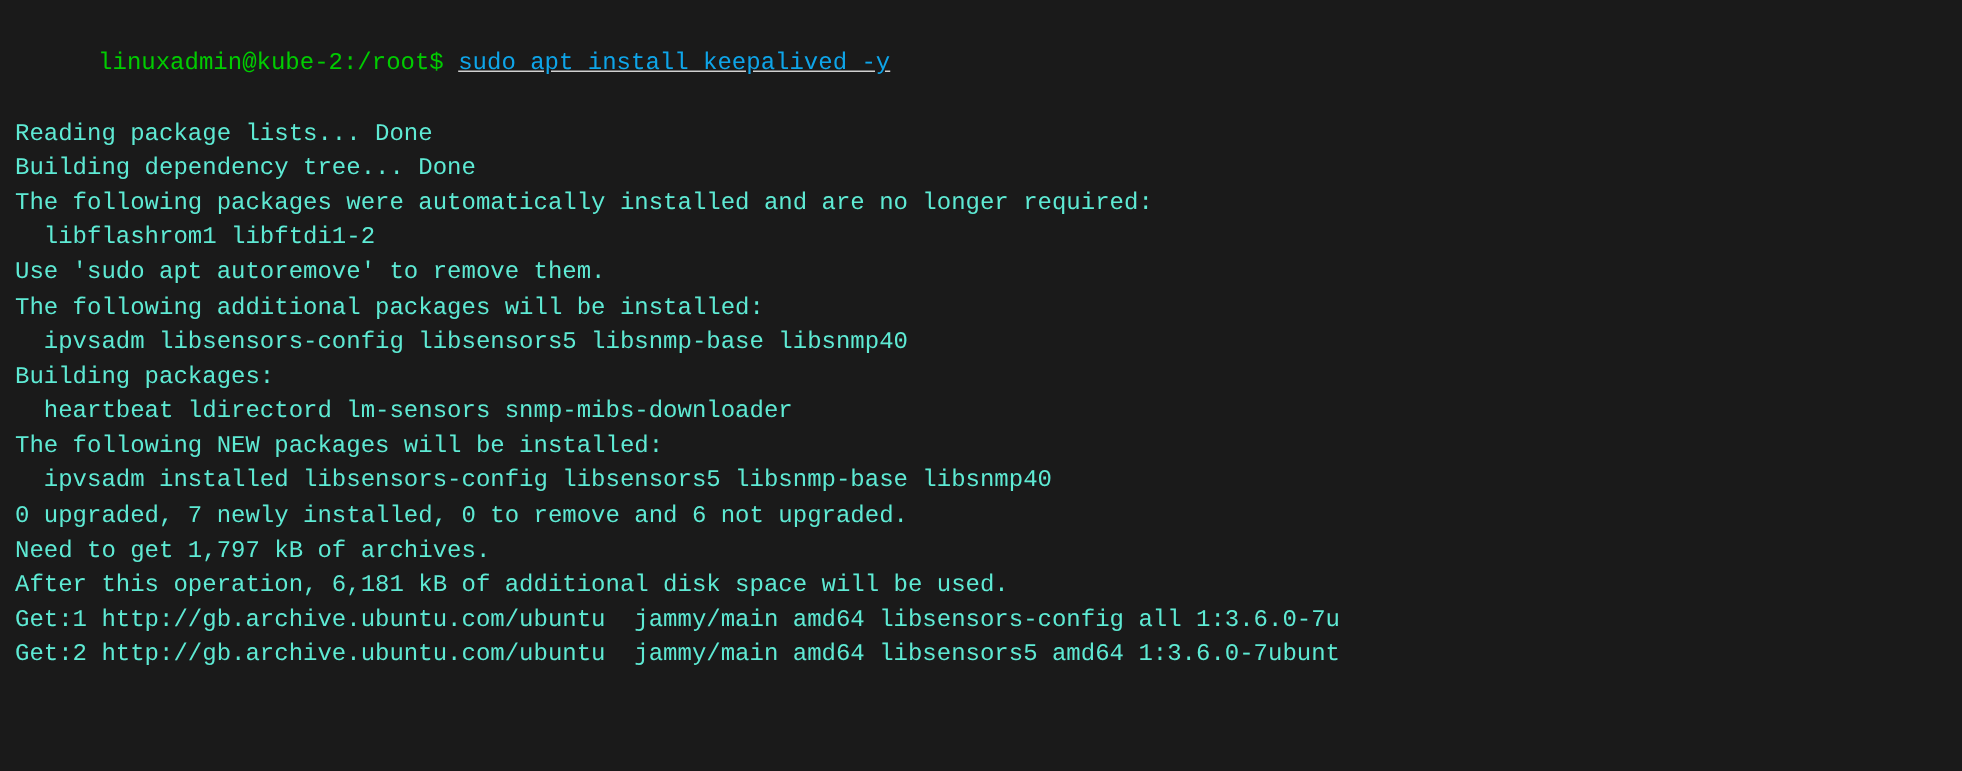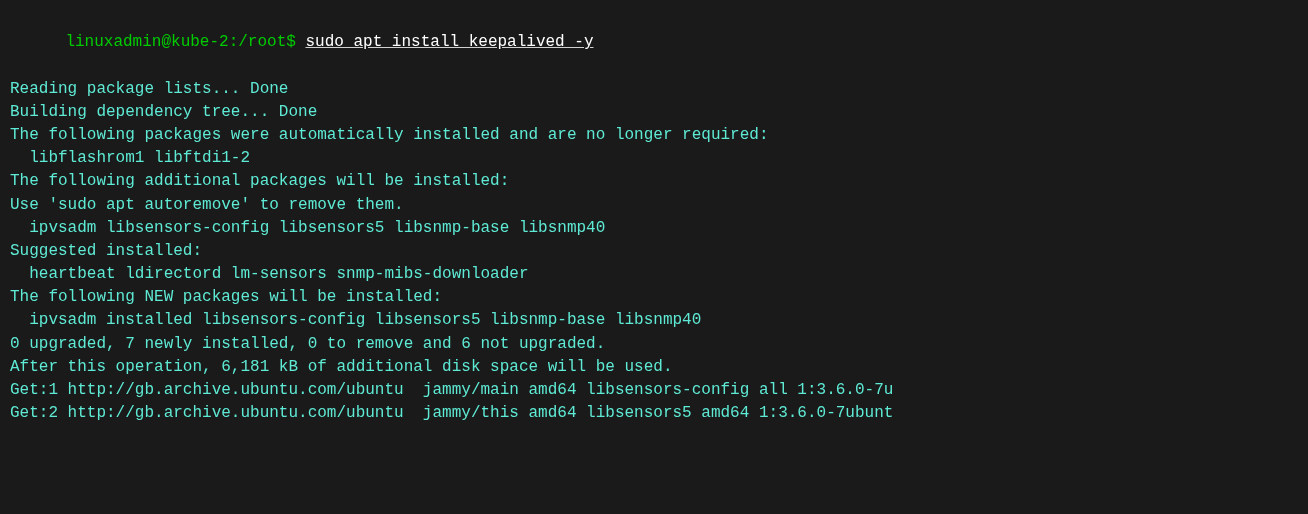--- a/index.html
+++ b/index.html
@@ -29,44 +29,45 @@
       white-space: pre;
       display: block;
     }
 
     .prompt-user {
       color: #00cc00;
       margin-left: 17px;
     }
 
     .prompt-command {
-      color: #ffffff;
+      color: #0ea5e9;
       text-decoration: underline;
       text-decoration-color: #d0d0d0;
     }
 
     .text-white {
       color: #5eead4;
     }
   </style>
 </head>
 <body>
 
 <div class="terminal">
   <span class="line">
     <span class="prompt-user">linuxadmin@kube-2:/root$ </span><span class="prompt-command">sudo apt install keepalived -y</span>
   </span>
 <span class="line text-white">Reading package lists... Done</span>
     <span class="line text-white">Building dependency tree... Done</span>
     <span class="line text-white">The following packages were automatically installed and are no longer required:</span>
     <span class="line text-white">  libflashrom1 libftdi1-2</span>
+    <span class="line text-white">Use 'sudo apt autoremove' to remove them.</span>
     <span class="line text-white">The following additional packages will be installed:</span>
-    <span class="line text-white">Use 'sudo apt autoremove' to remove them.</span>
     <span class="line text-white">  ipvsadm libsensors-config libsensors5 libsnmp-base libsnmp40</span>
-    <span class="line text-white">Suggested installed:</span>
+    <span class="line text-white">Building packages:</span>
     <span class="line text-white">  heartbeat ldirectord lm-sensors snmp-mibs-downloader</span>
     <span class="line text-white">The following NEW packages will be installed:</span>
     <span class="line text-white">  ipvsadm installed libsensors-config libsensors5 libsnmp-base libsnmp40</span>
     <span class="line text-white">0 upgraded, 7 newly installed, 0 to remove and 6 not upgraded.</span>
+    <span class="line text-white">Need to get 1,797 kB of archives.</span>
     <span class="line text-white">After this operation, 6,181 kB of additional disk space will be used.</span>
     <span class="line text-white">Get:1 http://gb.archive.ubuntu.com/ubuntu  jammy/main amd64 libsensors-config all 1:3.6.0-7u</span>
-    <span class="line text-white">Get:2 http://gb.archive.ubuntu.com/ubuntu  jammy/this amd64 libsensors5 amd64 1:3.6.0-7ubunt</span>
+    <span class="line text-white">Get:2 http://gb.archive.ubuntu.com/ubuntu  jammy/main amd64 libsensors5 amd64 1:3.6.0-7ubunt</span>
   </div>
 
 </body></html>

